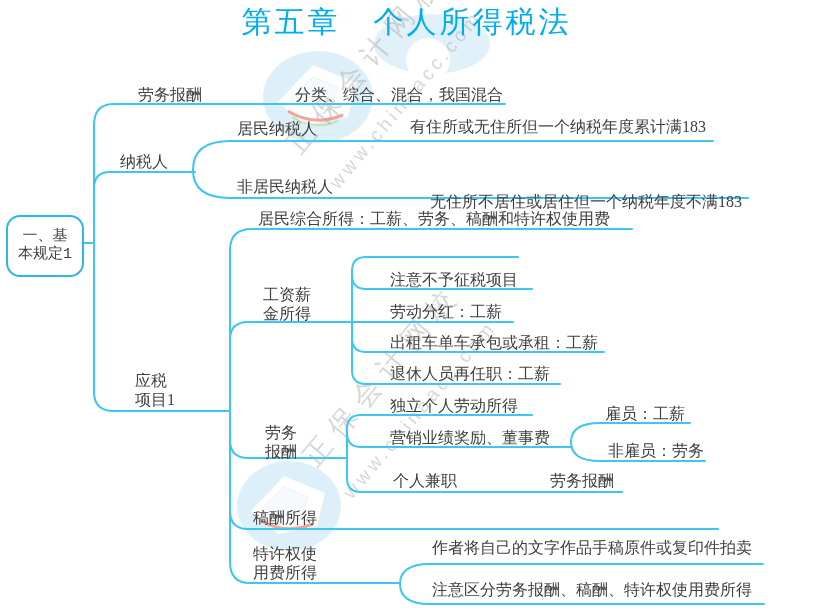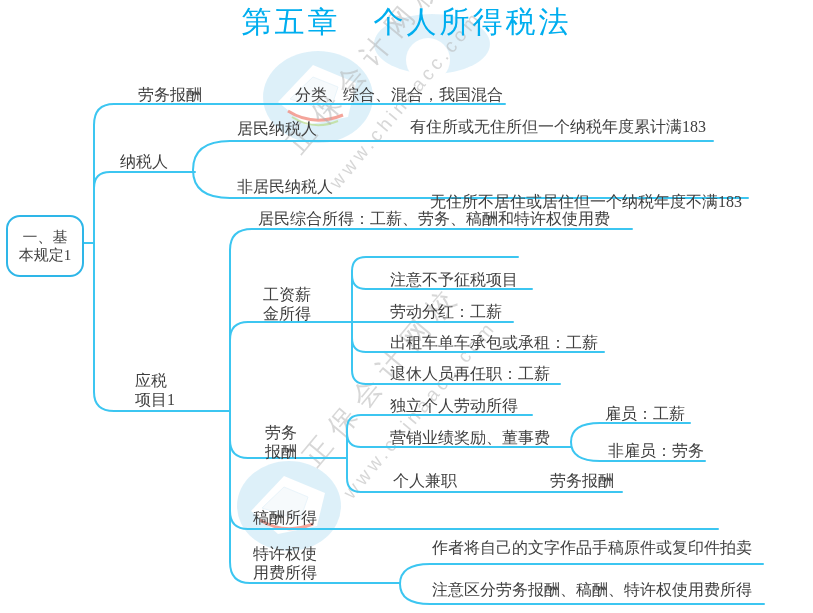--- a/index.html
+++ b/index.html
@@ -8,21 +8,21 @@
   .canvas{position:relative;width:813px;height:613px;background:#fff;}
   svg.layer{position:absolute;left:0;top:0;z-index:1;}
   .title{position:absolute;left:0;top:2px;width:100%;text-align:center;
          font-family:"Liberation Sans","DejaVu Sans",sans-serif;
          font-weight:normal;font-size:30px;letter-spacing:3px;color:#00AEEF;z-index:3;}
   .lbl{position:absolute;font-size:16px;line-height:19px;color:#3F3F3F;
        white-space:pre-line;z-index:3;}
   .root-box{position:absolute;left:6px;top:215px;width:74px;height:58px;
             border:2px solid #2EB6E8;border-radius:14px;background:#fff;
             display:flex;align-items:center;justify-content:center;text-align:center;
-            font-size:15px;line-height:18px;color:#3F3F3F;white-space:pre-line;z-index:3;}
+            font-size:15px;line-height:18px;color:#3F3F3F;white-space:pre-line;z-index:3;font-family:Liberation Mono, monospace;}
 </style>
 </head>
 <body>
 
 <div class="canvas">
 
   <svg class="layer" width="813" height="613" viewBox="0 0 813 613">
 
     <g opacity="0.55">
       <ellipse cx="432" cy="44" rx="58" ry="30" fill="#C8E7F6"></ellipse>

